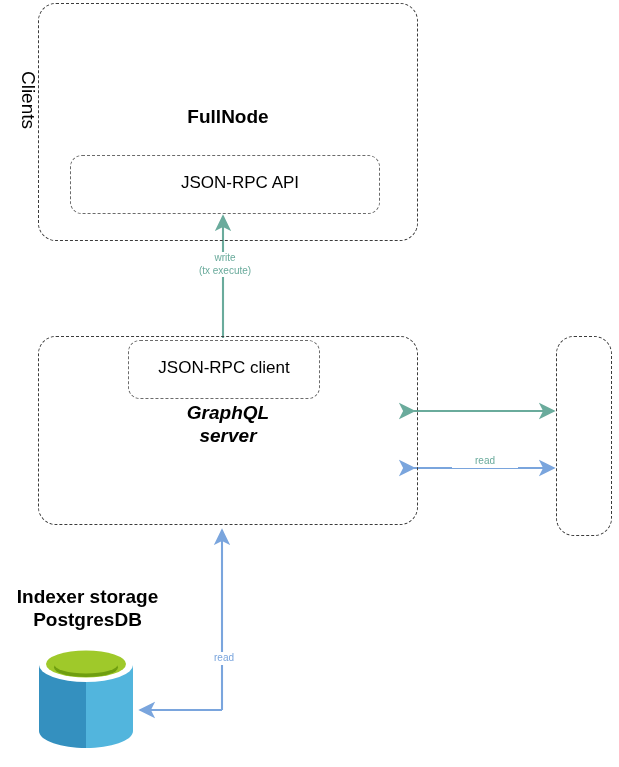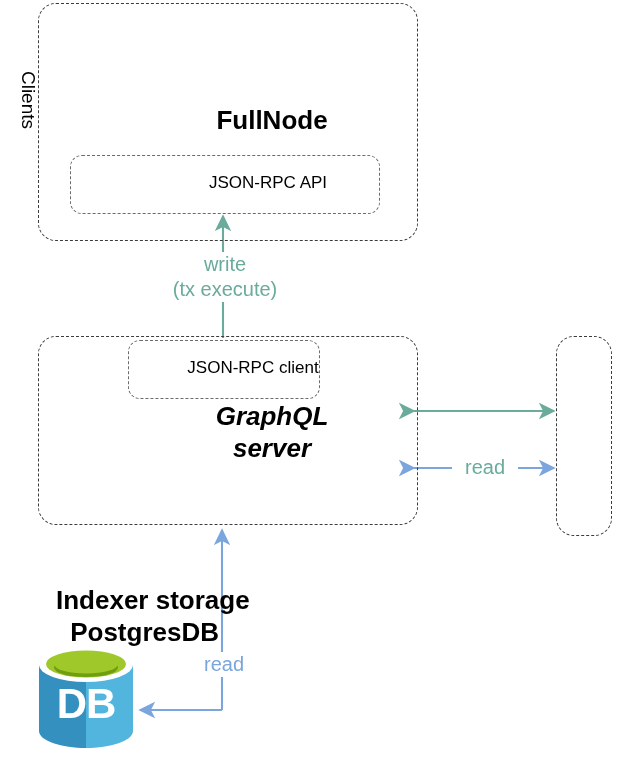--- a/index.html
+++ b/index.html
@@ -43,45 +43,44 @@
   .lbl {
     position: absolute;
     color: #000000;
     font-size: 17px;
     line-height: 1.22;
     text-align: center;
     white-space: pre;
   }
   .lbl-bold {
     font-weight: bold;
-    font-size: 26px;
-    margin-left: 44px;
+    font-size: 19px;
   }
   .arrow-lbl {
     position: absolute;
-    font-size: 20px;
+    font-size: 10px;
     line-height: 1.25;
     text-align: center;
     white-space: pre;
     background: #ffffff;
     padding: 0 2px;
   }
   .teal { color: #6aab9c; }
   .blue { color: #7aa5dd; }
 
   
   #fullnode-box { left: 38px; top: 3px; width: 380px; height: 238px; }
   #fullnode-title { left: 38px; top: 105px; width: 380px; }
   #jsonrpc-api-box { left: 70px; top: 155px; width: 310px; height: 59px; }
-  #jsonrpc-api-label { left: 70px; top: 173px; width: 340px; padding-left: 28px; }
+  #jsonrpc-api-label { left: 70px; top: 173px; width: 340px; }
 
   
   #graphql-box { left: 38px; top: 336px; width: 380px; height: 189px; }
   #jsonrpc-client-box { left: 128px; top: 340px; width: 192px; height: 59px; }
-  #jsonrpc-client-label { left: 128px; top: 358px; width: 192px; margin-left: 29px; }
+  #jsonrpc-client-label { left: 128px; top: 358px; width: 192px; }
   #graphql-title { left: 38px; top: 401px; width: 380px; font-style: italic; }
 
   
   #clients-box { left: 556px; top: 336px; width: 56px; height: 200px; }
   #clients-title {
     left: 556px; top: 336px; width: 56px; height: 200px;
     display: flex; align-items: center; justify-content: center;
   }
   #clients-title span {
     transform: rotate(90deg);
@@ -91,21 +90,21 @@
     font-weight: normal;
   }
 
   
   #write-label   { left: 158px; top: 252px; width: 130px; }
   #tx-exec-label { left: 425px; top: 402px; width: 116px; }
   #read-right-label { left: 452px; top: 455px; width: 62px; }
   #read-db-label { left: 193px; top: 652px; width: 58px; }
 
   
-  #indexer-caption { left: 12px; top: 585px; width: 163px; text-align: right; }
+  #indexer-caption { left: 6px; top: 585px; width: 163px; }
 
   
   #db-icon { position: absolute; left: 33px; top: 645px; width: 106px; height: 105px; }
   #db-text {
     position: absolute;
     left: 33px; top: 680px; width: 106px;
     text-align: center;
     color: #ffffff;
     font-size: 42px;
     font-weight: bold;
@@ -171,15 +170,14 @@
 
     <path d="M6,20 L6,86 C6,96 29,103 53,103 L53,20 Z" fill="#3490bf"></path>
     <path d="M100,20 L100,86 C100,96 77,103 53,103 L53,20 Z" fill="#52b5dd"></path>
 
     <ellipse cx="53" cy="20" rx="47" ry="17" fill="#ffffff"></ellipse>
 
     <ellipse cx="53" cy="19" rx="40" ry="13.5" fill="#9fc92a"></ellipse>
     <ellipse cx="53" cy="22.5" rx="32" ry="9.5" fill="#6f9e10"></ellipse>
     <ellipse cx="53" cy="19" rx="32" ry="9.5" fill="#9fc92a"></ellipse>
   </svg>
-  <div id="db-text">DB</div>
 
 </div>
 
 </body></html>

